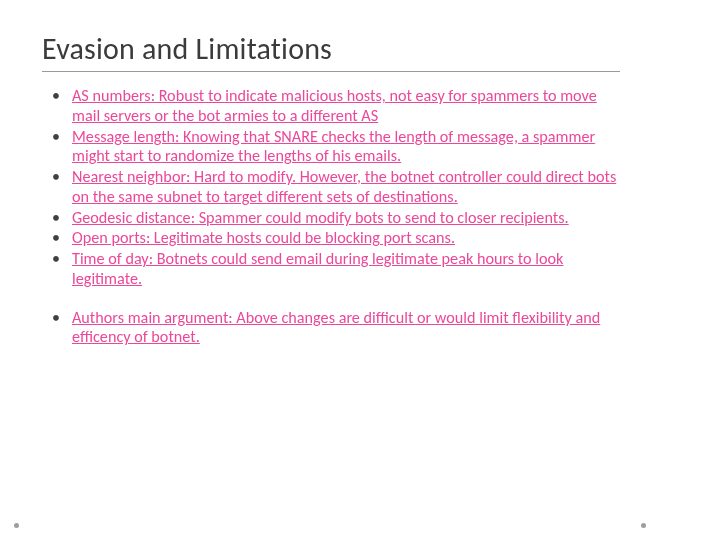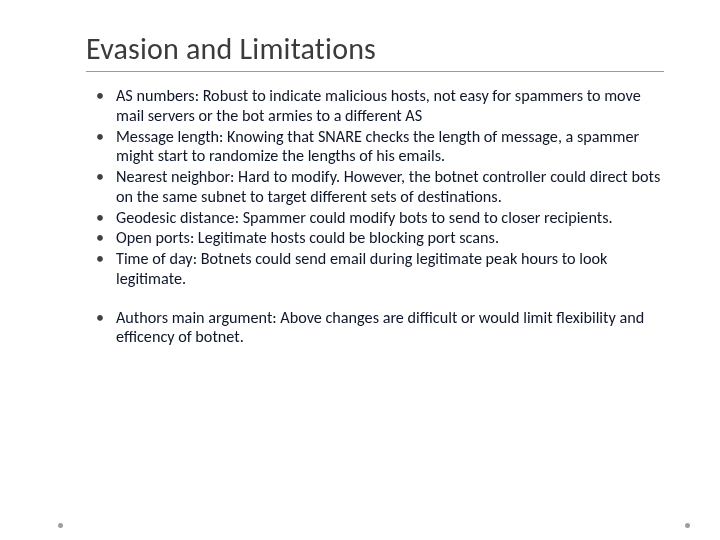--- a/index.html
+++ b/index.html
@@ -11,39 +11,39 @@
     font-family: Calibri, "Segoe UI", Arial, sans-serif;
     color: #404040;
     overflow: hidden;
   }
   .slide {
     position: relative;
     width: 660px;
     height: 540px;
     box-sizing: border-box;
     padding: 30px 40px 20px 42px;
-    margin-left: 44px;
   }
   .title {
     font-size: 30px;
     color: #3b3b3b;
     font-weight: 400;
     margin: 0 0 4px 0;
     letter-spacing: 0.2px;
   }
   .underline {
     height: 1px;
     background: #9a9a9a;
     margin: 2px 0 14px 0;
     width: 100%;
   }
   .content {
     font-size: 16.2px;
     line-height: 1.22;
-    color: #0f172a;
+    color: #ec4899;
+    text-decoration: underline;
   }
   ul.bullets {
     list-style: none;
     margin: 0;
     padding: 0;
   }
   ul.bullets > li {
     position: relative;
     padding-left: 30px;
     margin: 0 0 1px 0;

